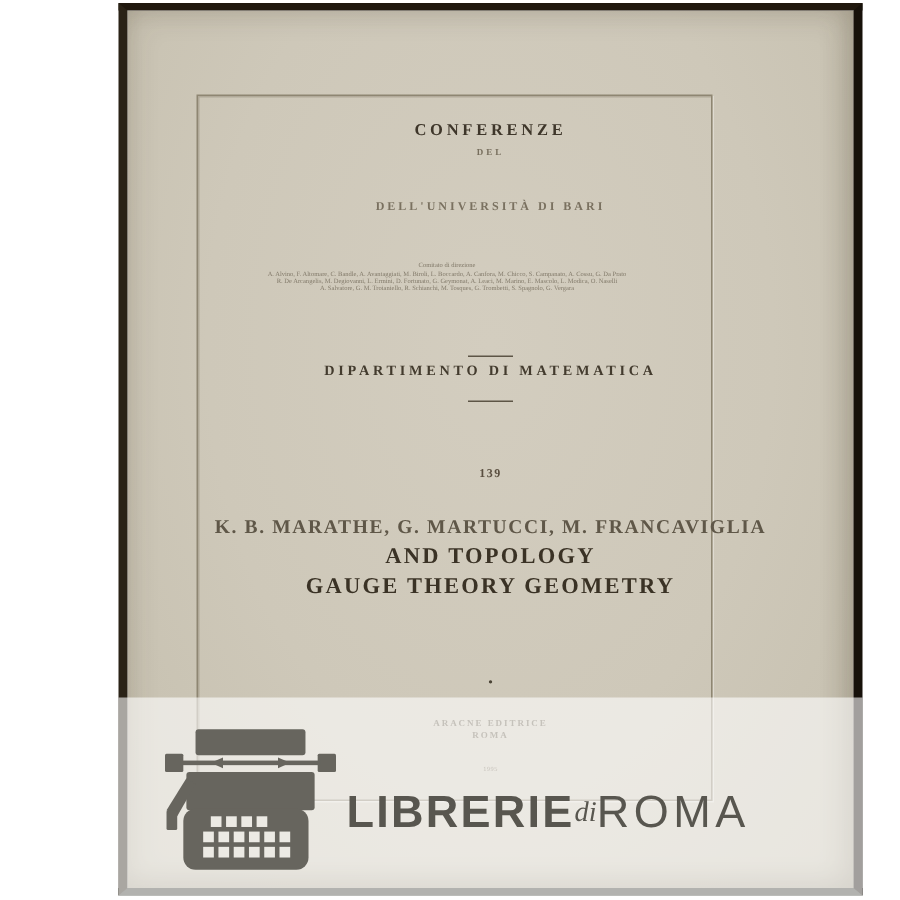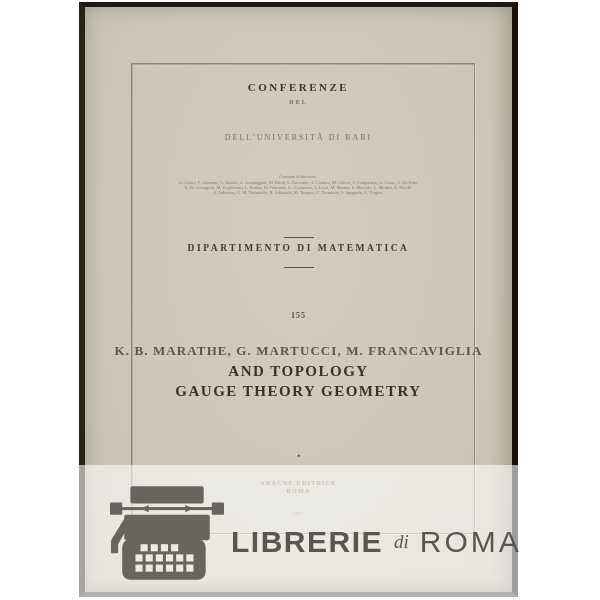--- a/index.html
+++ b/index.html
@@ -1,46 +1,46 @@
 <!DOCTYPE html>
 <html><head>
 <meta charset="utf-8">
 <style>
   html,body{margin:0;padding:0;}
   body{width:600px;height:600px;background:#ffffff;position:relative;overflow:hidden;
        font-family:"Liberation Serif","DejaVu Serif",serif;}
-  .photo{position:absolute;left:79px;top:2px;width:439px;height:595px;box-sizing:border-box;
+  .photo{position:absolute;left:79px;top:2px;width:496px;height:595px;box-sizing:border-box;
          border-top:5px solid #20180e;border-left:6px solid #2a2216;border-right:6px solid #17110a;
          border-bottom:5px solid #3f4039;
          background:radial-gradient(ellipse at 50% 38%, #d3cdbf 0%, #cec8b9 55%, #c5bfae 100%);}
   .photo-inner{position:absolute;inset:0;box-shadow:inset 0 0 22px rgba(60,50,30,.16), inset -10px 0 14px rgba(60,50,30,.10), inset 0 -8px 12px rgba(60,50,30,.08);}
   .frame{position:absolute;left:46px;top:56px;width:342px;height:469px;
          border:1px solid #8e8672;box-shadow:1px 1px 0 rgba(255,255,255,.35), inset 1px 1px 0 rgba(90,80,60,.25);}
   .ctr{position:absolute;left:0;right:0;text-align:center;color:#3e362a;}
   .conferenze{top:74px;font-size:11px;font-weight:bold;letter-spacing:2.5px;}
   .del{top:92px;font-size:6px;font-weight:bold;letter-spacing:2px;color:#776e5d;}
   .seminario{top:103px;font-size:15px;font-weight:bold;letter-spacing:4px;}
-  .univ{top:126px;font-size:8px;font-weight:normal;letter-spacing:2px;color:#7a7160;}
+  .univ{top:126px;font-size:8px;font-weight:bold;letter-spacing:2px;color:#7a7160;}
   .committee{top:168px;font-size:7px;line-height:7.5px;color:#827a6a;
              transform:scale(.62);transform-origin:50% 0;width:660px;left:-117px;
              filter:blur(.35px);}
   .committee .hd{margin-bottom:2px;}
   .rule{position:absolute;left:50%;width:30px;margin-left:-15px;border-top:1px solid #5d5546;}
   .rule1{top:230px;} .rule2{top:260px;}
   .dipartimento{top:236px;font-size:9.5px;font-weight:bold;letter-spacing:2.5px;color:#433b2e;}
   .issue{top:304px;font-size:8px;font-weight:bold;letter-spacing:1px;color:#5a4f40;filter:blur(.25px);}
   .authors{top:336px;font-size:13px;font-weight:bold;letter-spacing:1.1px;color:#5f5748;filter:blur(.2px);}
   .title{top:354px;font-size:15px;font-weight:bold;letter-spacing:1.5px;line-height:20px;color:#3a3225;}
   .ornament{top:446px;font-size:5px;color:#4a4335;filter:blur(.3px);}
   .publisher{top:472px;font-size:6px;font-weight:bold;letter-spacing:1.3px;line-height:8px;color:#6f6655;}
   .year{top:504px;font-size:6px;letter-spacing:.5px;color:#6f6655;transform:scale(.7);transform-origin:50% 0;}
   .watermark{position:absolute;left:-6px;right:-6px;top:458px;bottom:-5px;
              background:rgba(255,255,255,.60);z-index:5;}
   .wm-icon{position:absolute;left:31px;top:21px;width:114px;height:94px;}
-  .wm-text{position:absolute;left:152px;top:58px;height:38px;display:flex;align-items:center;gap:11px;
+  .wm-text{position:absolute;left:152px;top:58px;height:38px;display:flex;align-items:center;
            color:#58564f;font-family:"Liberation Sans","DejaVu Sans",sans-serif;}
   .wm-bold{font-size:30px;font-weight:bold;letter-spacing:1.5px;}
   .wm-di{font-size:19px;font-style:italic;font-family:"Liberation Serif","DejaVu Serif",serif;}
   .wm-caps{font-size:30px;font-weight:500;letter-spacing:3px;}
 </style>
 </head>
 <body>
 
 <div class="photo">
   <div class="photo-inner"></div>
@@ -54,21 +54,21 @@
     <div class="hd">Comitato di direzione</div>
     <div>A. Alvino, F. Altomare, C. Bandle, A. Avantaggiati, M. Biroli, L. Boccardo, A. Canfora, M. Chicco, S. Campanato, A. Cossu, G. Da Prato</div>
     <div>R. De Arcangelis, M. Degiovanni, L. Ermini, D. Fortunato, G. Geymonat, A. Leaci, M. Marino, E. Mascolo, L. Modica, O. Naselli</div>
     <div>A. Salvatore, G. M. Troianiello, R. Schianchi, M. Tosques, G. Trombetti, S. Spagnolo, G. Vergara</div>
   </div>
 
   <div class="rule rule1"></div>
   <div class="ctr dipartimento">DIPARTIMENTO DI MATEMATICA</div>
   <div class="rule rule2"></div>
 
-  <div class="ctr issue">155</div>
+  <div class="ctr issue">139</div>
   <div class="ctr authors">K. B. MARATHE, G. MARTUCCI, M. FRANCAVIGLIA</div>
 
   <div class="ctr title">
     <div>AND TOPOLOGY</div>
     <div>GAUGE THEORY GEOMETRY</div>
   </div>
 
   <div class="ctr ornament">●</div>
 
   <div class="ctr publisher">

